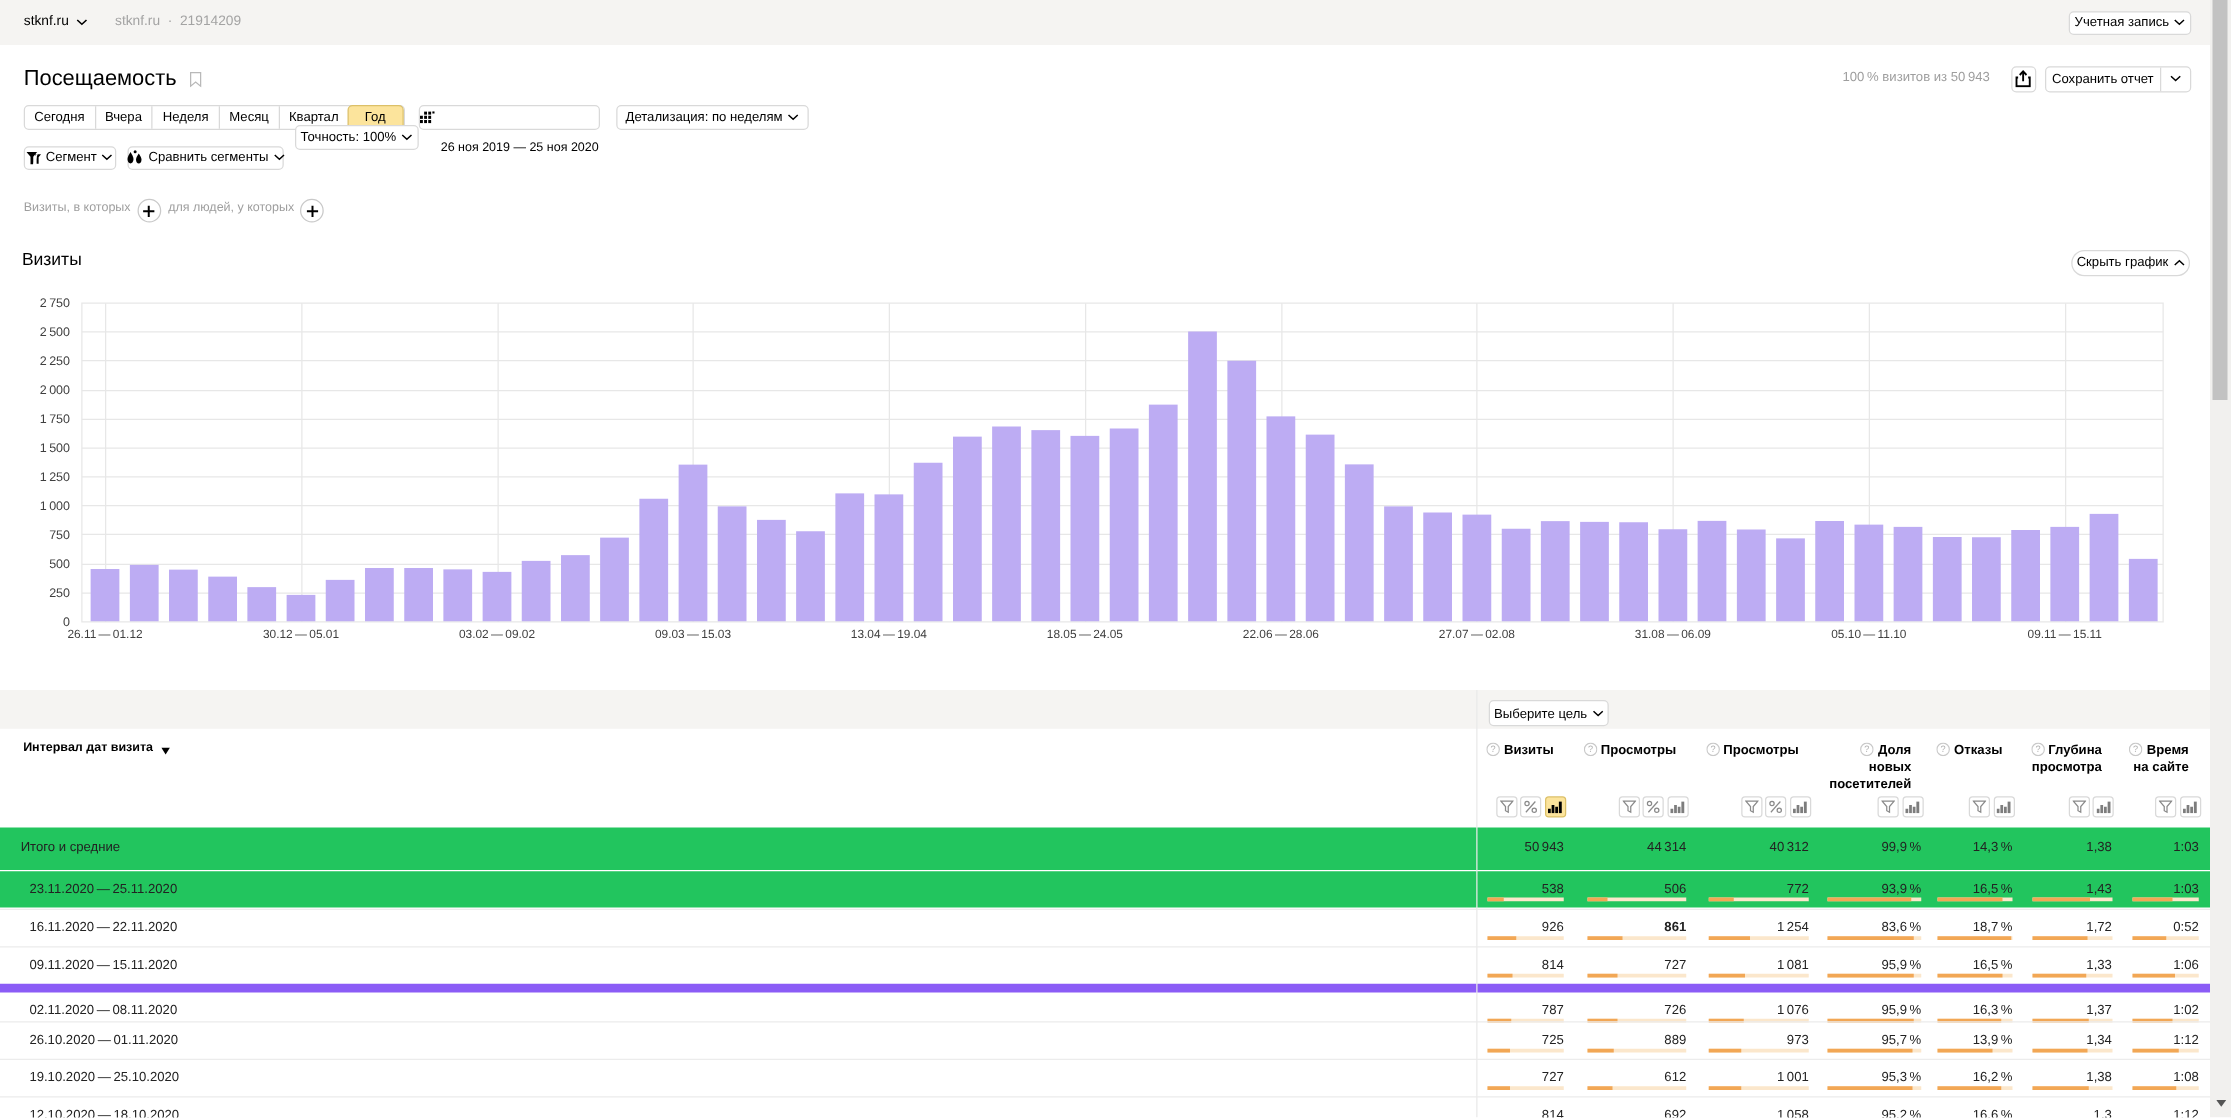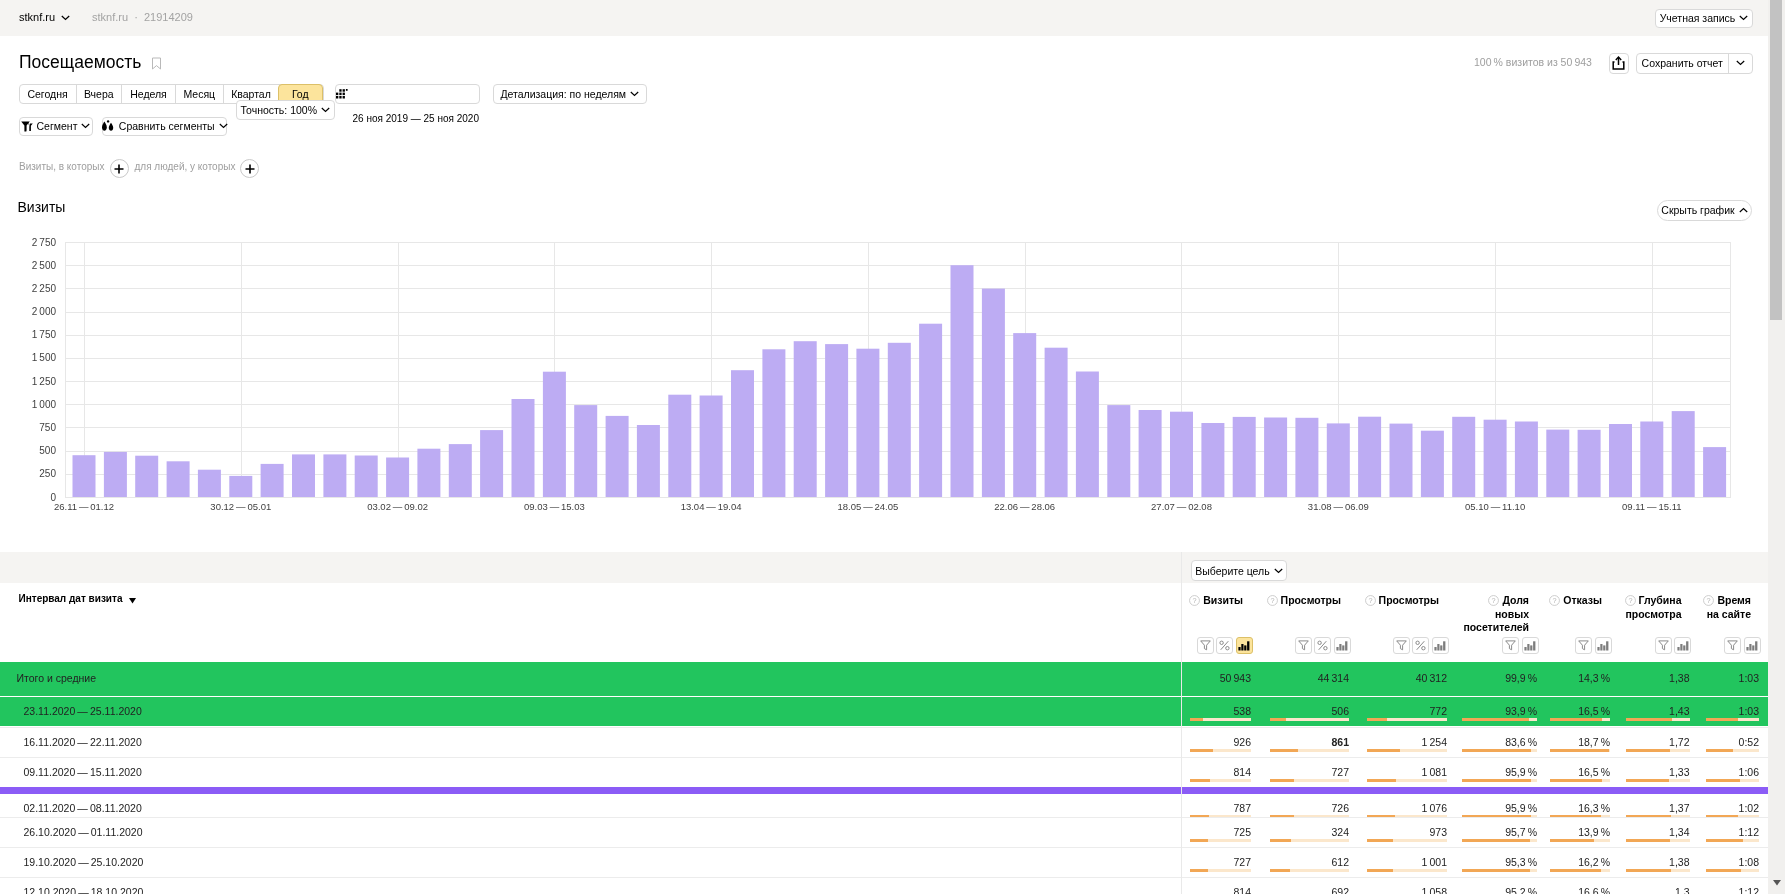--- a/index.html
+++ b/index.html
@@ -512,21 +512,21 @@
 <span class="obar dark" style="left:1625.5px;width:45.0px;"></span>
 <span class="num" style="width:80px;left:1679.0px;top:8px;">1:02</span>
 <span class="obar" style="left:1706.0px;width:53.0px;"></span>
 <span class="obar dark" style="left:1706.0px;width:31.6px;"></span>
 </div>
 <div class="trow" style="top:816.5px;height:29px;border-top:1px solid #ececec;">
 <span class="rowlabel" style="left:23.5px;top:8px;">26.10.2020 — 01.11.2020</span>
 <span class="num" style="width:80px;left:1171.0px;top:8px;">725</span>
 <span class="obar" style="left:1190.0px;width:61.0px;"></span>
 <span class="obar dark" style="left:1190.0px;width:17.7px;"></span>
-<span class="num" style="width:80px;left:1269.0px;top:8px;">324</span>
+<span class="num" style="width:80px;left:1269.0px;top:8px;">889</span>
 <span class="obar" style="left:1269.5px;width:79.5px;"></span>
 <span class="obar dark" style="left:1269.5px;width:21.3px;"></span>
 <span class="num" style="width:80px;left:1367.0px;top:8px;">973</span>
 <span class="obar" style="left:1366.5px;width:80.5px;"></span>
 <span class="obar dark" style="left:1366.5px;width:26.1px;"></span>
 <span class="num" style="width:80px;left:1457.0px;top:8px;">95,7 %</span>
 <span class="obar" style="left:1462.0px;width:75.0px;"></span>
 <span class="obar dark" style="left:1462.0px;width:68.4px;"></span>
 <span class="num" style="width:80px;left:1530.0px;top:8px;">13,9 %</span>
 <span class="obar" style="left:1550.0px;width:60.0px;"></span>

